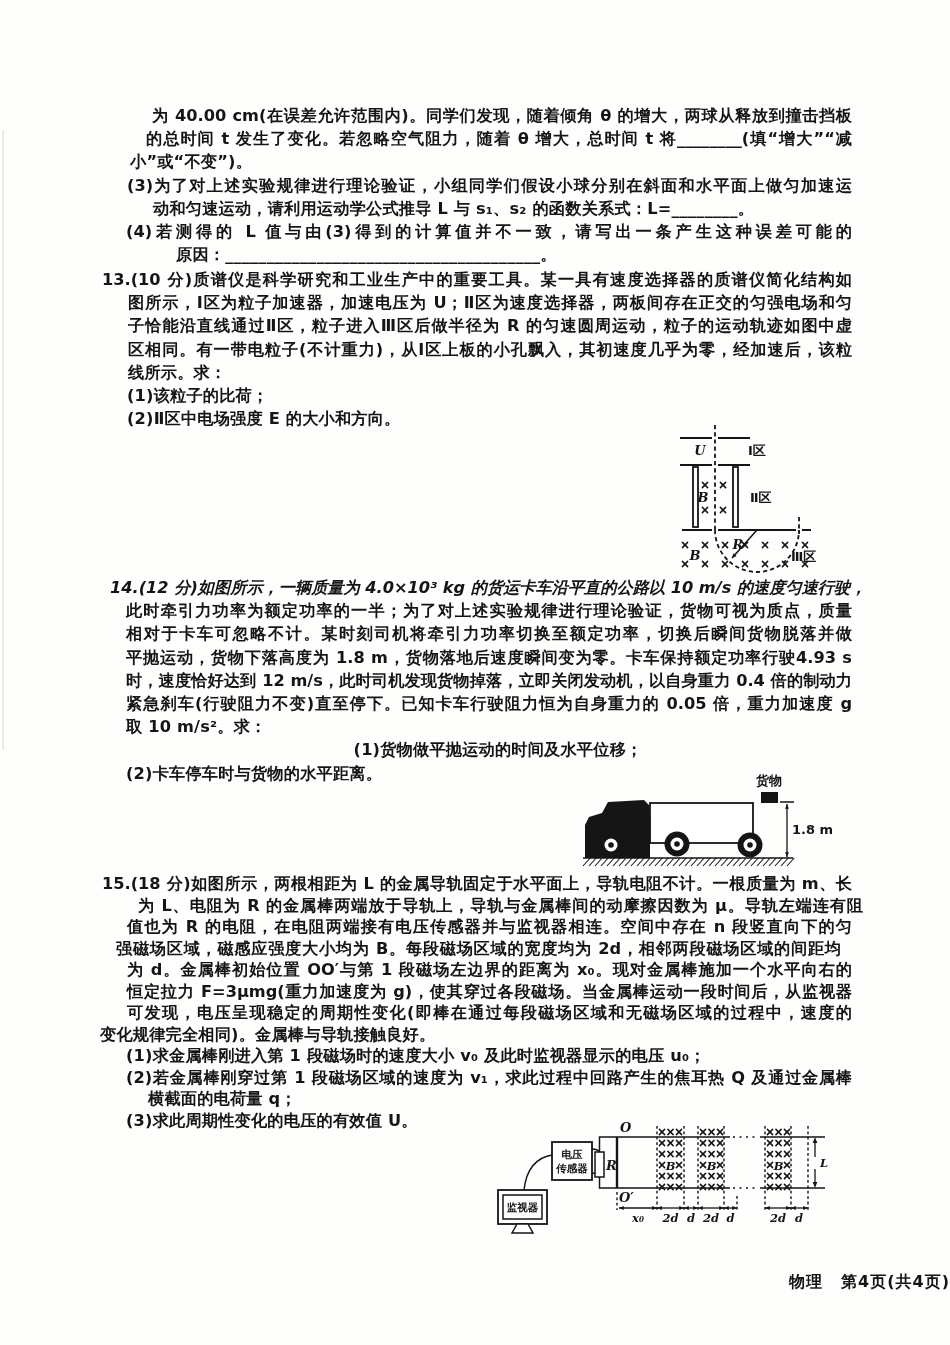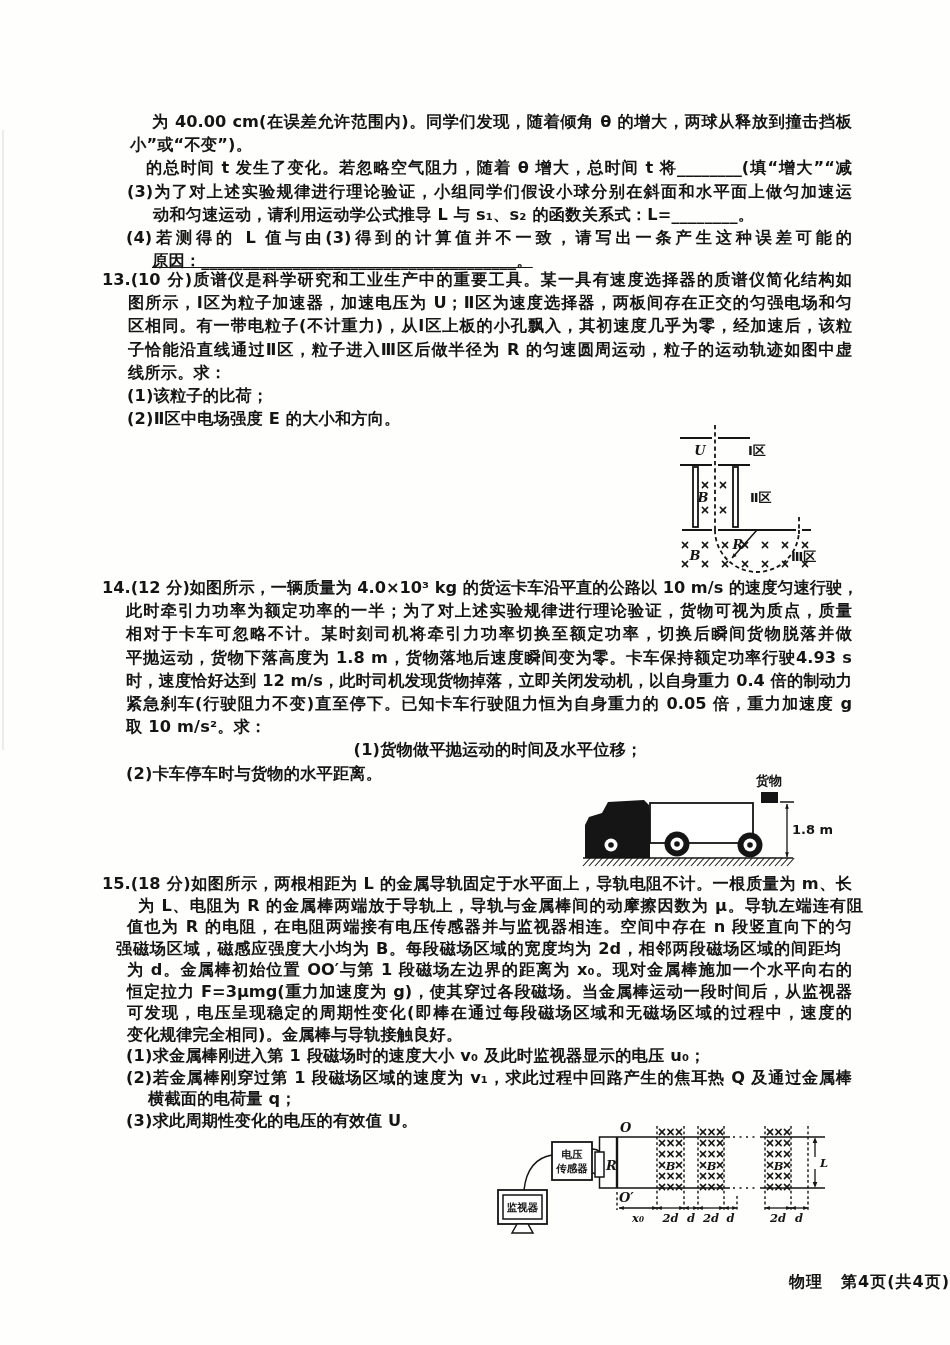--- a/index.html
+++ b/index.html
@@ -32,35 +32,35 @@
   .footer{position:absolute;left:0;top:1272px;width:950px;text-align:right;
           font-size:16px;font-weight:700;letter-spacing:1px;}
   .footer .gap{display:inline-block;width:18px;}
 </style>
 </head>
 <body>
 
 <div class="page">
   <div class="fold"></div>
 
-  <div class="block" style="top:110px">
+  <div class="block" style="top:104px">
       <div class="tline just" style="margin-left: 52px; width: 700px;">为 40.00 cm(在误差允许范围内)。同学们发现，随着倾角 θ 的增大，两球从释放到撞击挡板</div>
+      <div class="tline just" style="margin-left: 46px; width: 706px;">的总时间 t 发生了变化。若忽略空气阻力，随着 θ 增大，总时间 t 将________(填“增大”“减</div>
       <div class="tline" style="margin-left: 30px;">小”或“不变”)。</div>
-      <div class="tline just" style="margin-left: 46px; width: 706px;">的总时间 t 发生了变化。若忽略空气阻力，随着 θ 增大，总时间 t 将________(填“增大”“减</div>
       <div class="tline just" style="margin-left: 27px; width: 725px;">(3)为了对上述实验规律进行理论验证，小组同学们假设小球分别在斜面和水平面上做匀加速运</div>
       <div class="tline" style="margin-left: 53px;">动和匀速运动，请利用运动学公式推导 L 与 s₁、s₂ 的函数关系式：L=________。</div>
       <div class="tline just" style="margin-left: 26px; width: 726px;">(4)若测得的 L 值与由(3)得到的计算值并不一致，请写出一条产生这种误差可能的</div>
-      <div class="tline" style="margin-left: 52px; text-decoration: underline;">原因：______________________________________。</div>
+      <div class="tline" style="margin-left: 76px;">原因：______________________________________。</div>
     </div>
 
   <div class="block" style="top:268px">
       <div class="tline just" style="margin-left: 2px; width: 750px;">13.(10 分)质谱仪是科学研究和工业生产中的重要工具。某一具有速度选择器的质谱仪简化结构如</div>
       <div class="tline just" style="margin-left: 28px; width: 724px;">图所示，Ⅰ区为粒子加速器，加速电压为 U；Ⅱ区为速度选择器，两板间存在正交的匀强电场和匀</div>
+      <div class="tline just" style="margin-left: 28px; width: 724px;">子恰能沿直线通过Ⅱ区，粒子进入Ⅲ区后做半径为 R 的匀速圆周运动，粒子的运动轨迹如图中虚</div>
       <div class="tline just" style="margin-left: 28px; width: 724px;">区相同。有一带电粒子(不计重力)，从Ⅰ区上板的小孔飘入，其初速度几乎为零，经加速后，该粒</div>
-      <div class="tline just" style="margin-left: 28px; width: 724px;">子恰能沿直线通过Ⅱ区，粒子进入Ⅲ区后做半径为 R 的匀速圆周运动，粒子的运动轨迹如图中虚</div>
       <div class="tline" style="margin-left: 28px;">线所示。求：</div>
       <div class="tline" style="margin-left: 27px;">(1)该粒子的比荷；</div>
       <div class="tline" style="margin-left: 27px;">(2)Ⅱ区中电场强度 E 的大小和方向。</div>
     </div>
 
   <div class="fig" style="left:648px;top:422px;width:200px;height:160px">
     <svg width="200" height="160" viewBox="0 0 200 160">
       <g class="ln">
         <path d="M32,16H64 M70,16H102"></path>
         <path d="M32,43H64 M70,43H102"></path>
@@ -121,21 +121,21 @@
       <text class="scjk" x="100" y="33">Ⅰ区</text>
       <text class="svar" x="55" y="80" text-anchor="middle">B</text>
       <text class="scjk" x="102" y="80">Ⅱ区</text>
       <text class="svar" x="47" y="138" text-anchor="middle">B</text>
       <text class="svar" x="90" y="127" text-anchor="middle">R</text>
       <text class="scjk" x="143" y="139">Ⅲ区</text>
     </svg>
   </div>
 
   <div class="block" style="top:576px">
-      <div class="tline just" style="margin-left: 2px; width: 750px;">14.(12 分)如图所示，一辆质量为 4.0×10³ kg 的货运卡车沿平直的公路以 10 m/s 的速度匀速行驶，</div>
+      <div class="tline just" style="margin-left: 10px; width: 750px; font-style: italic;">14.(12 分)如图所示，一辆质量为 4.0×10³ kg 的货运卡车沿平直的公路以 10 m/s 的速度匀速行驶，</div>
       <div class="tline just" style="margin-left: 26px; width: 726px;">此时牵引力功率为额定功率的一半；为了对上述实验规律进行理论验证，货物可视为质点，质量</div>
       <div class="tline just" style="margin-left: 26px; width: 726px;">相对于卡车可忽略不计。某时刻司机将牵引力功率切换至额定功率，切换后瞬间货物脱落并做</div>
       <div class="tline just" style="margin-left: 26px; width: 726px;">平抛运动，货物下落高度为 1.8 m，货物落地后速度瞬间变为零。卡车保持额定功率行驶4.93 s</div>
       <div class="tline just" style="margin-left: 26px; width: 726px;">时，速度恰好达到 12 m/s，此时司机发现货物掉落，立即关闭发动机，以自身重力 0.4 倍的制动力</div>
       <div class="tline just" style="margin-left: 26px; width: 726px;">紧急刹车(行驶阻力不变)直至停下。已知卡车行驶阻力恒为自身重力的 0.05 倍，重力加速度 g</div>
       <div class="tline" style="margin-left: 26px;">取 10 m/s²。求：</div>
       <div class="tline" style="margin-left: 26px; text-align: center;">(1)货物做平抛运动的时间及水平位移；</div>
       <div class="tline" style="margin-left: 26px;">(2)卡车停车时与货物的水平距离。</div>
     </div>
 
@@ -205,21 +205,21 @@
   </div>
 
   <div class="block lh21" style="top:873px">
       <div class="tline just" style="margin-left: 2px; width: 750px;">15.(18 分)如图所示，两根相距为 L 的金属导轨固定于水平面上，导轨电阻不计。一根质量为 m、长</div>
       <div class="tline just" style="margin-left: 38px; width: 725px;">为 L、电阻为 R 的金属棒两端放于导轨上，导轨与金属棒间的动摩擦因数为 μ。导轨左端连有阻</div>
       <div class="tline just" style="margin-left: 27px; width: 725px;">值也为 R 的电阻，在电阻两端接有电压传感器并与监视器相连。空间中存在 n 段竖直向下的匀</div>
       <div class="tline just" style="margin-left: 16px; width: 725px;">强磁场区域，磁感应强度大小均为 B。每段磁场区域的宽度均为 2d，相邻两段磁场区域的间距均</div>
       <div class="tline just" style="margin-left: 27px; width: 725px;">为 d。金属棒初始位置 OO′与第 1 段磁场左边界的距离为 x₀。现对金属棒施加一个水平向右的</div>
       <div class="tline just" style="margin-left: 27px; width: 725px;">恒定拉力 F=3μmg(重力加速度为 g)，使其穿过各段磁场。当金属棒运动一段时间后，从监视器</div>
       <div class="tline just" style="margin-left: 27px; width: 725px;">可发现，电压呈现稳定的周期性变化(即棒在通过每段磁场区域和无磁场区域的过程中，速度的</div>
-      <div class="tline" style="margin-left: 27px;">变化规律完全相同)。金属棒与导轨接触良好。</div>
+      <div class="tline" style="">变化规律完全相同)。金属棒与导轨接触良好。</div>
       <div class="tline" style="margin-left: 26px;">(1)求金属棒刚进入第 1 段磁场时的速度大小 v₀ 及此时监视器显示的电压 u₀；</div>
       <div class="tline just" style="margin-left: 26px; width: 726px;">(2)若金属棒刚穿过第 1 段磁场区域的速度为 v₁，求此过程中回路产生的焦耳热 Q 及通过金属棒</div>
       <div class="tline" style="margin-left: 48px;">横截面的电荷量 q；</div>
       <div class="tline" style="margin-left: 26px;">(3)求此周期性变化的电压的有效值 U。</div>
     </div>
 
   <div class="fig" style="left:490px;top:1116px;width:355px;height:128px">
     <svg width="355" height="128" viewBox="0 0 355 128">
       <g>
         <rect class="ln fillw" x="8" y="74" width="49" height="34"></rect>

